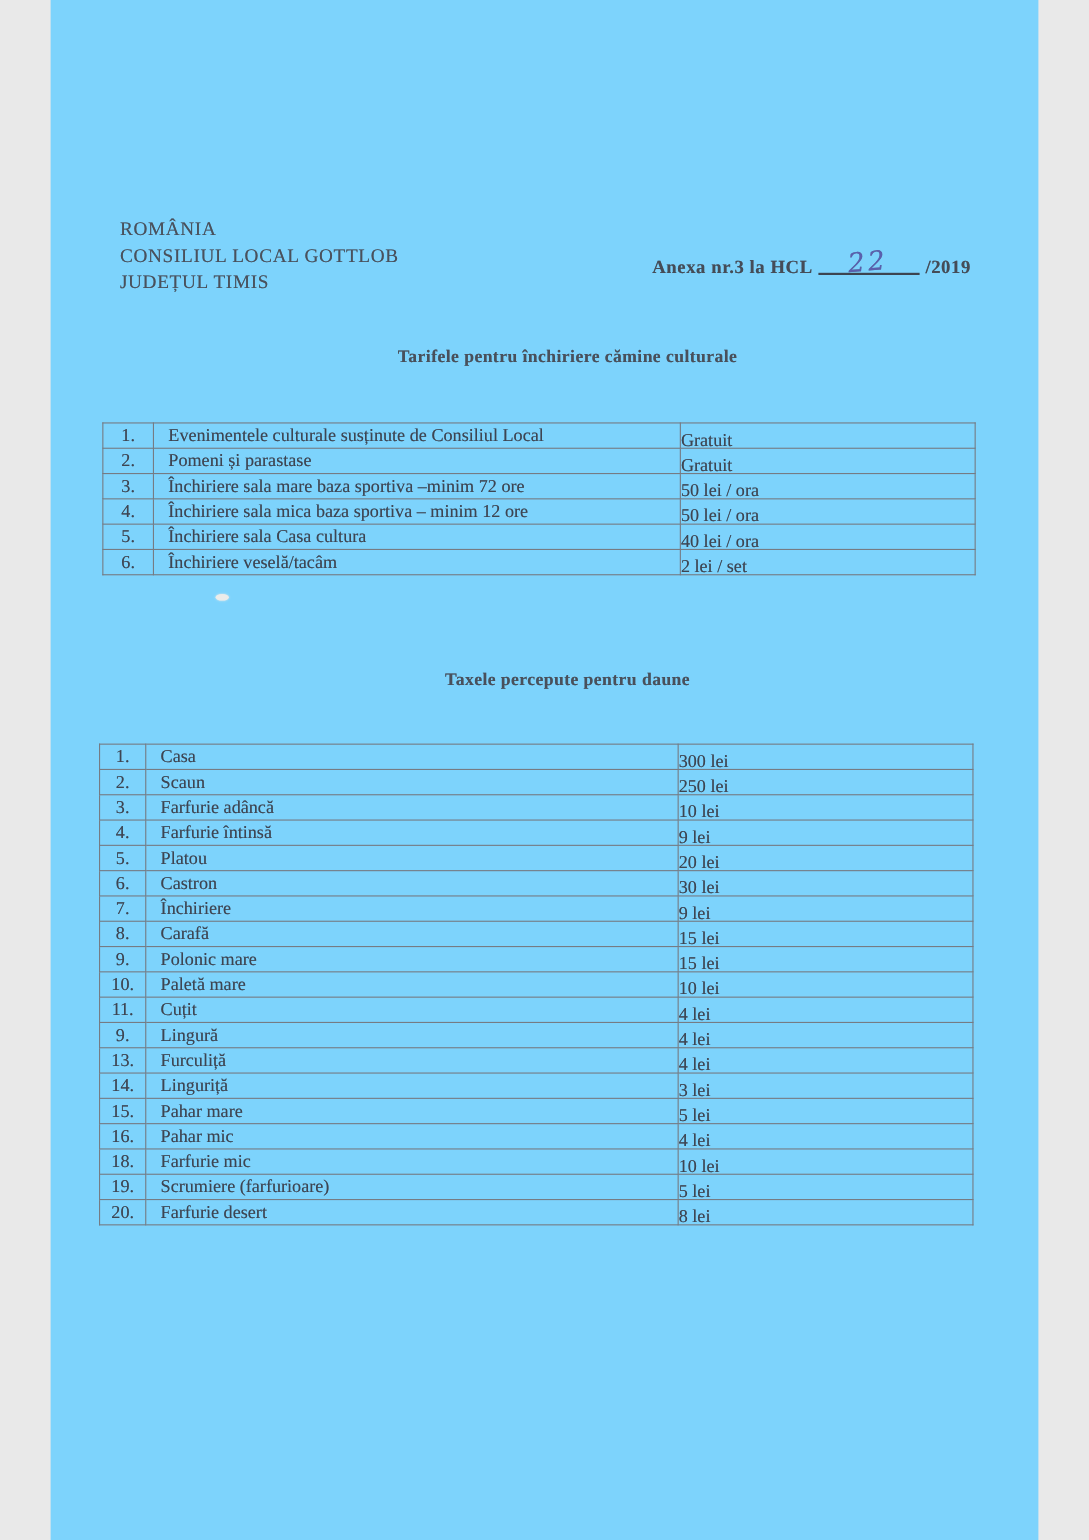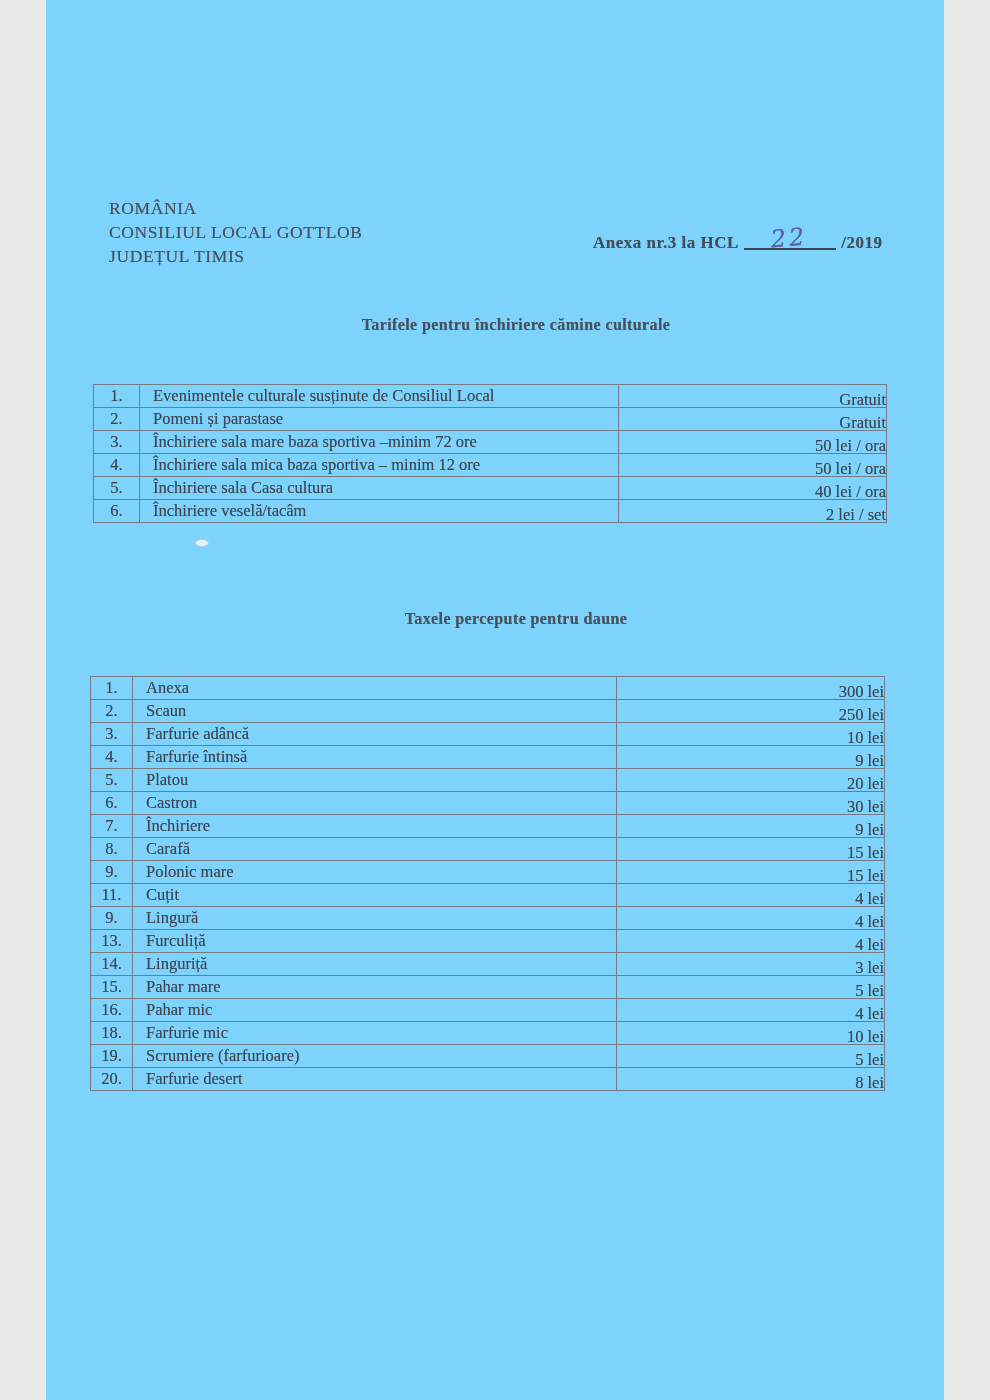--- a/index.html
+++ b/index.html
@@ -91,21 +91,21 @@
     overflow: hidden;
     white-space: nowrap;
   }
   table.doc-table td:nth-child(1) {
     text-align: center;
   }
   table.doc-table td:nth-child(2) {
     padding-left: 13px;
   }
   table.doc-table td:nth-child(3) {
-    text-align: right;
+    text-align: left;
   }
   .table-1 col.c-no   { width: 46px; }
   .table-1 col.c-item { width: 479px; }
   .table-1 col.c-val  { width: 268px; }
   .table-2 col.c-no   { width: 42px; }
   .table-2 col.c-item { width: 484px; }
   .table-2 col.c-val  { width: 268px; }
   
   td.val-cell span {
     display: inline-block;
@@ -198,21 +198,21 @@
 
   <table class="doc-table table-2 soft">
     <colgroup>
       <col class="c-no">
         <col class="c-item">
         <col class="c-val">
     </colgroup>
     <tbody>
         <tr>
           <td><span>1.</span></td>
-          <td><span>Anexa</span></td>
+          <td><span>Casa</span></td>
           <td class="val-cell"><span>300 lei</span></td>
         </tr>
         <tr>
           <td><span>2.</span></td>
           <td><span>Scaun</span></td>
           <td class="val-cell"><span>250 lei</span></td>
         </tr>
         <tr>
           <td><span>3.</span></td>
           <td><span>Farfurie adâncă</span></td>
@@ -242,20 +242,25 @@
           <td><span>8.</span></td>
           <td><span>Carafă</span></td>
           <td class="val-cell"><span>15 lei</span></td>
         </tr>
         <tr>
           <td><span>9.</span></td>
           <td><span>Polonic mare</span></td>
           <td class="val-cell"><span>15 lei</span></td>
         </tr>
         <tr>
+          <td><span>10.</span></td>
+          <td><span>Paletă mare</span></td>
+          <td class="val-cell"><span>10 lei</span></td>
+        </tr>
+        <tr>
           <td><span>11.</span></td>
           <td><span>Cuțit</span></td>
           <td class="val-cell"><span>4 lei</span></td>
         </tr>
         <tr>
           <td><span>9.</span></td>
           <td><span>Lingură</span></td>
           <td class="val-cell"><span>4 lei</span></td>
         </tr>
         <tr>

